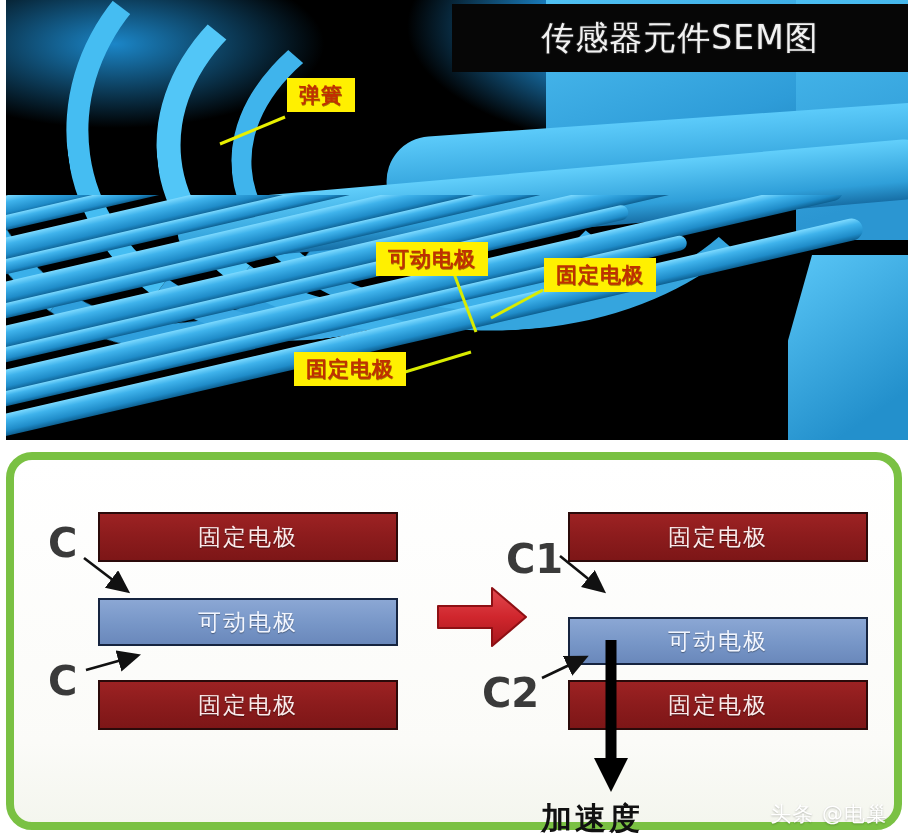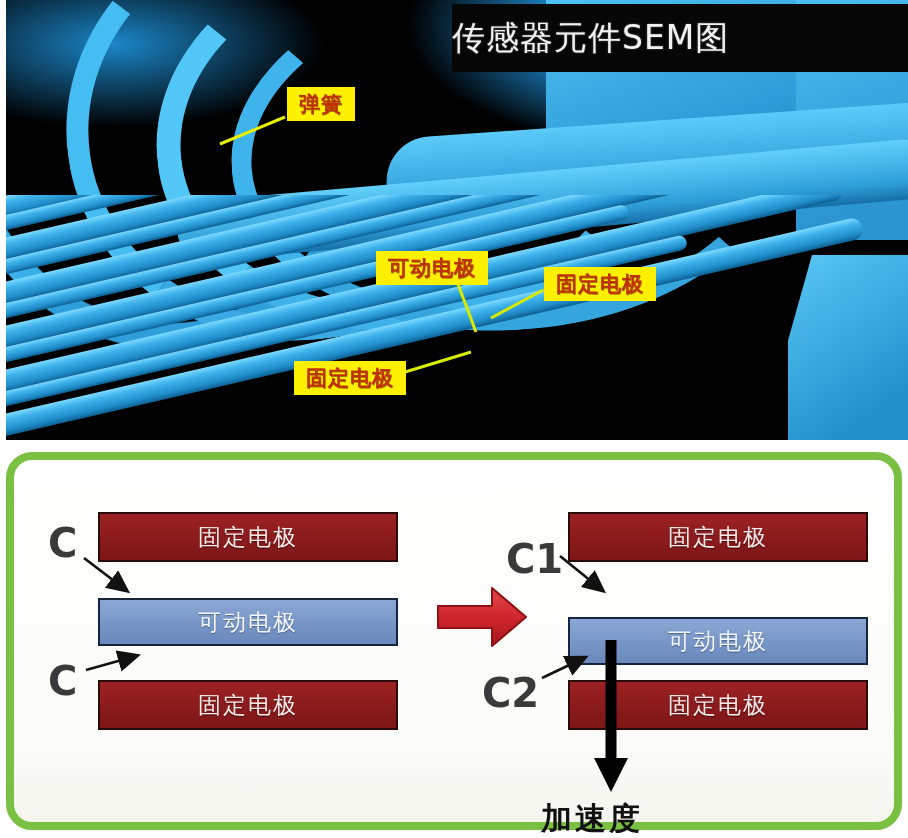--- a/index.html
+++ b/index.html
@@ -119,21 +119,21 @@
     clip-path: polygon(20% 0, 100% 0, 100% 100%, 0 100%, 0 45%);
   }
 
   
   .sem-title-plate {
     position: absolute;
     left: 446px; top: 4px; width: 456px; height: 68px;
     background: #060606;
     display: flex;
     align-items: center;
-    justify-content: flex-start;
+    justify-content: center;
   }
   .sem-title-text {
     color: #f2f2f2;
     font-size: 33px;
     letter-spacing: 1px;
     font-family: "DejaVu Sans", "Liberation Sans", sans-serif;
     text-shadow: 0 0 2px rgba(255,255,255,.4);
   }
 
   
@@ -142,21 +142,20 @@
     background: #fff000;
     color: #c03000;
     font-weight: bold;
     font-size: 21px;
     padding: 5px 12px;
     letter-spacing: 1px;
     text-shadow: 0.5px 0.5px 0 rgba(90,20,0,.55);
     white-space: nowrap;
     line-height: 1.15;
     font-family: "DejaVu Sans", "Liberation Sans", sans-serif;
-    margin-top: 9px;
   }
 
   
   .diagram-panel {
     position: absolute;
     left: 6px; top: 452px; width: 896px; height: 378px;
     border: 8px solid #7ac143;
     border-radius: 26px;
     box-sizing: border-box;
     background: linear-gradient(180deg, #ffffff 0%, #fbfbf8 78%, #f4f6ee 100%);
@@ -320,14 +319,15 @@
 
       <g>
         <line x1="597" y1="180" x2="597" y2="305" stroke="#000" stroke-width="11"></line>
         <path d="M580,298 L614,298 L597,332 Z" fill="#000"></path>
       </g>
     </svg>
 
     <div class="accel-label" style="left:527px; top:338px;">加速度</div>
   </div>
 
+  <div class="watermark">头条 @电巢</div>
 
 </div>
 
 </body></html>

